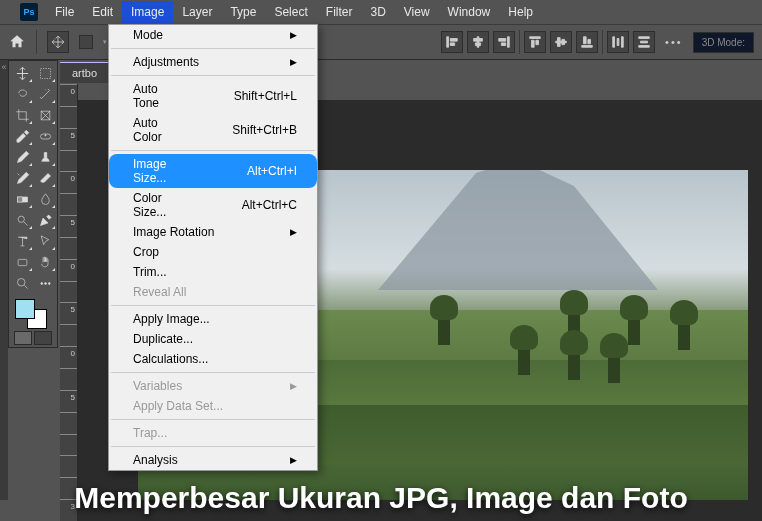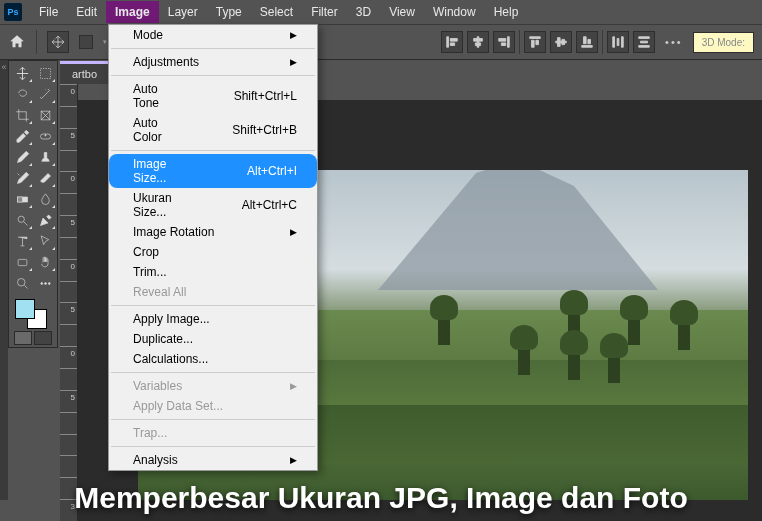--- a/index.html
+++ b/index.html
@@ -1,55 +1,55 @@
 <!DOCTYPE html>
 <html><head>
 <meta charset="utf-8">
 <style>
 * { margin: 0; padding: 0; box-sizing: border-box; font-family: "Segoe UI", Tahoma, sans-serif; }
 body { background: #535353; width: 762px; height: 521px; overflow: hidden; position: relative; }
 
 
-.menubar { height: 24px; background: #535353; display: flex; align-items: center; padding-left: 4px; color: #e8e8e8; font-size: 12px; }
+.menubar { height: 24px; background: #535353; display: flex; align-items: center; padding-left: 20px; color: #e8e8e8; font-size: 12px; }
 .ps-logo { width: 18px; height: 18px; background: #001e36; color: #31a8ff; display: flex; align-items: center; justify-content: center; font-weight: bold; font-size: 9px; border-radius: 2px; margin-right: 8px; }
 .menubar .item { padding: 4px 9px; cursor: default; }
-.menubar .item.active { background: #701a75; font-weight: bold; }
+.menubar .item.active { background: #1d4ed8; }
 
 
 .optbar { height: 36px; background: #535353; border-top: 1px solid #3a3a3a; border-bottom: 1px solid #2a2a2a; display: flex; align-items: center; padding: 0 8px; color: #ccc; font-size: 11px; gap: 10px; }
 .home-icon { width: 18px; height: 18px; fill: #ddd; }
 .sep { width: 1px; height: 24px; background: #3a3a3a; }
 .opt-icon { width: 22px; height: 22px; display: flex; align-items: center; justify-content: center; background: #434343; border: 1px solid #2e2e2e; }
 .opt-icon svg { width: 14px; height: 14px; fill: #ccc; stroke: #ccc; }
 .opt-check { width: 14px; height: 14px; background: #434343; border: 1px solid #2e2e2e; }
 .opt-small { font-size: 7px; color: #999; }
 .opt-right { margin-left: auto; display: flex; gap: 4px; align-items: center; }
 .dots { letter-spacing: 2px; color: #ccc; padding: 0 6px; }
-.mode3d { background: #fef9c3; padding: 4px 8px; font-size: 10px; color: #888; border: 1px solid #2e2e2e; }
+.mode3d { background: #0f172a; padding: 4px 8px; font-size: 10px; color: #888; border: 1px solid #2e2e2e; }
 
 
 .edge { position: absolute; left: 0; top: 60px; width: 8px; height: 440px; background: #3a3a3a; }
 .edge .handle { color: #999; font-size: 9px; text-align: center; padding-top: 2px; }
 
 
 .toolbox { position: absolute; left: 8px; top: 60px; width: 50px; background: #535353; border: 1px solid #2a2a2a; padding: 2px; }
 .tool-grid { display: grid; grid-template-columns: 1fr 1fr; gap: 1px; }
 .tool { width: 22px; height: 20px; background: #535353; display: flex; align-items: center; justify-content: center; position: relative; }
 .tool svg { width: 15px; height: 15px; fill: #ddd; stroke: #ddd; }
 .tool .tri { position: absolute; right: 1px; bottom: 1px; width: 0; height: 0; border-left: 3px solid transparent; border-bottom: 3px solid #ddd; }
 .swatches { margin-top: 4px; position: relative; height: 32px; }
 .sw-fg { position: absolute; left: 4px; top: 2px; width: 20px; height: 20px; background: #a0e0f0; border: 1px solid #000; z-index: 2; }
 .sw-bg { position: absolute; left: 16px; top: 12px; width: 20px; height: 20px; background: #fff; border: 1px solid #000; }
 .qm { margin-top: 2px; display: flex; gap: 2px; justify-content: center; }
 .qm div { width: 18px; height: 14px; background: #434343; border: 1px solid #2a2a2a; }
 .qm div.active { background: #6a6a6a; }
 
 
 .tabbar { position: absolute; left: 60px; top: 60px; height: 24px; display: flex; align-items: center; }
-.tab { background: #3f3f3f; color: #ddd; font-size: 11px; padding: 4px 12px; border-top: 3px solid #c4b5fd; }
+.tab { background: #3f3f3f; color: #ddd; font-size: 11px; padding: 4px 12px; border-top: 1px solid #c4b5fd; }
 
 
 .ruler-h { position: absolute; left: 78px; top: 84px; right: 0; height: 16px; background: #434343; border-bottom: 1px solid #2a2a2a; color: #ccc; font-size: 8px; display: flex; margin-top: 22px; }
 .ruler-h span { flex: 1; border-left: 1px solid #888; padding-left: 2px; }
 .ruler-v { position: absolute; left: 60px; top: 84px; width: 18px; bottom: 0; background: #434343; border-right: 1px solid #2a2a2a; color: #ccc; font-size: 8px; display: flex; flex-direction: column; }
 .ruler-v span { flex: 1; border-top: 1px solid #888; padding-top: 2px; text-align: right; padding-right: 2px; }
 
 .canvas { position: absolute; left: 78px; top: 100px; right: 0; bottom: 0; background: #2b2b2b; }
 .image { position: absolute; left: 60px; top: 70px; width: 610px; height: 330px; background: linear-gradient(to bottom, #b8c5cc 0%, #d5dde0 30%, #7a8f6a 45%, #4a6b3a 55%, #5c7d42 70%, #3d5a2e 100%); overflow: hidden; }
 .mountain { position: absolute; left: 240px; top: -10px; width: 280px; height: 130px; background: #8a96a0; clip-path: polygon(0 100%, 35% 10%, 50% 0%, 70% 20%, 100% 100%); opacity: 0.7; }
@@ -401,21 +401,21 @@
     <div class="dd-item">
       <span>Auto Color</span>
       <span>Shift+Ctrl+B</span>
     </div>
     <div class="dd-sep"></div>
     <div class="dd-item hl">
       <span>Image Size...</span>
       <span>Alt+Ctrl+I</span>
     </div>
     <div class="dd-item">
-      <span>Ukuran Size...</span>
+      <span>Color Size...</span>
       <span>Alt+Ctrl+C</span>
     </div>
     <div class="dd-item">
       <span>Image Rotation</span>
       <span class="dd-arrow">▶</span>
     </div>
     <div class="dd-item">
       <span>Crop</span>
     </div>
     <div class="dd-item">

